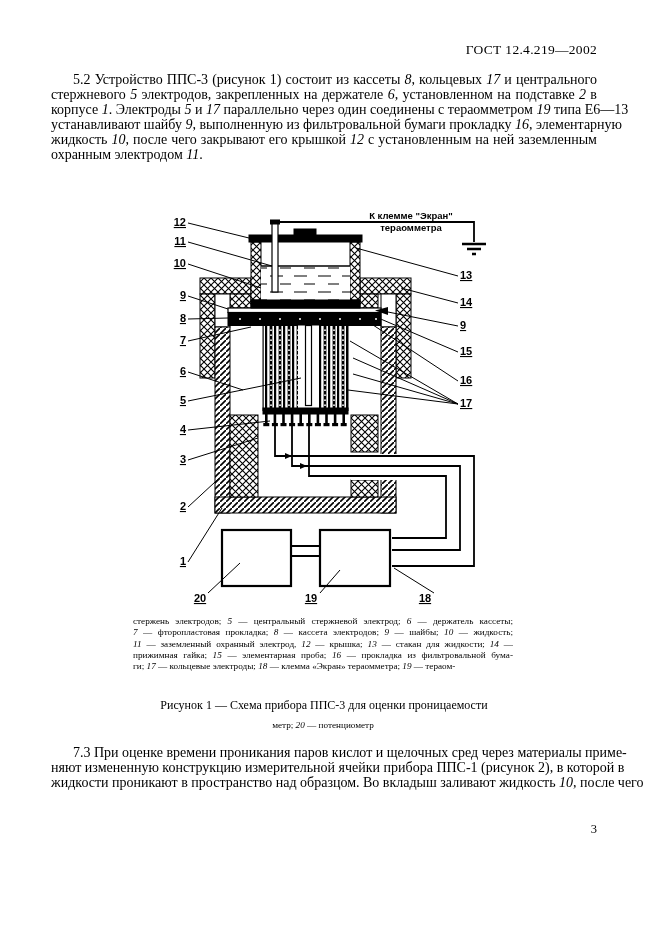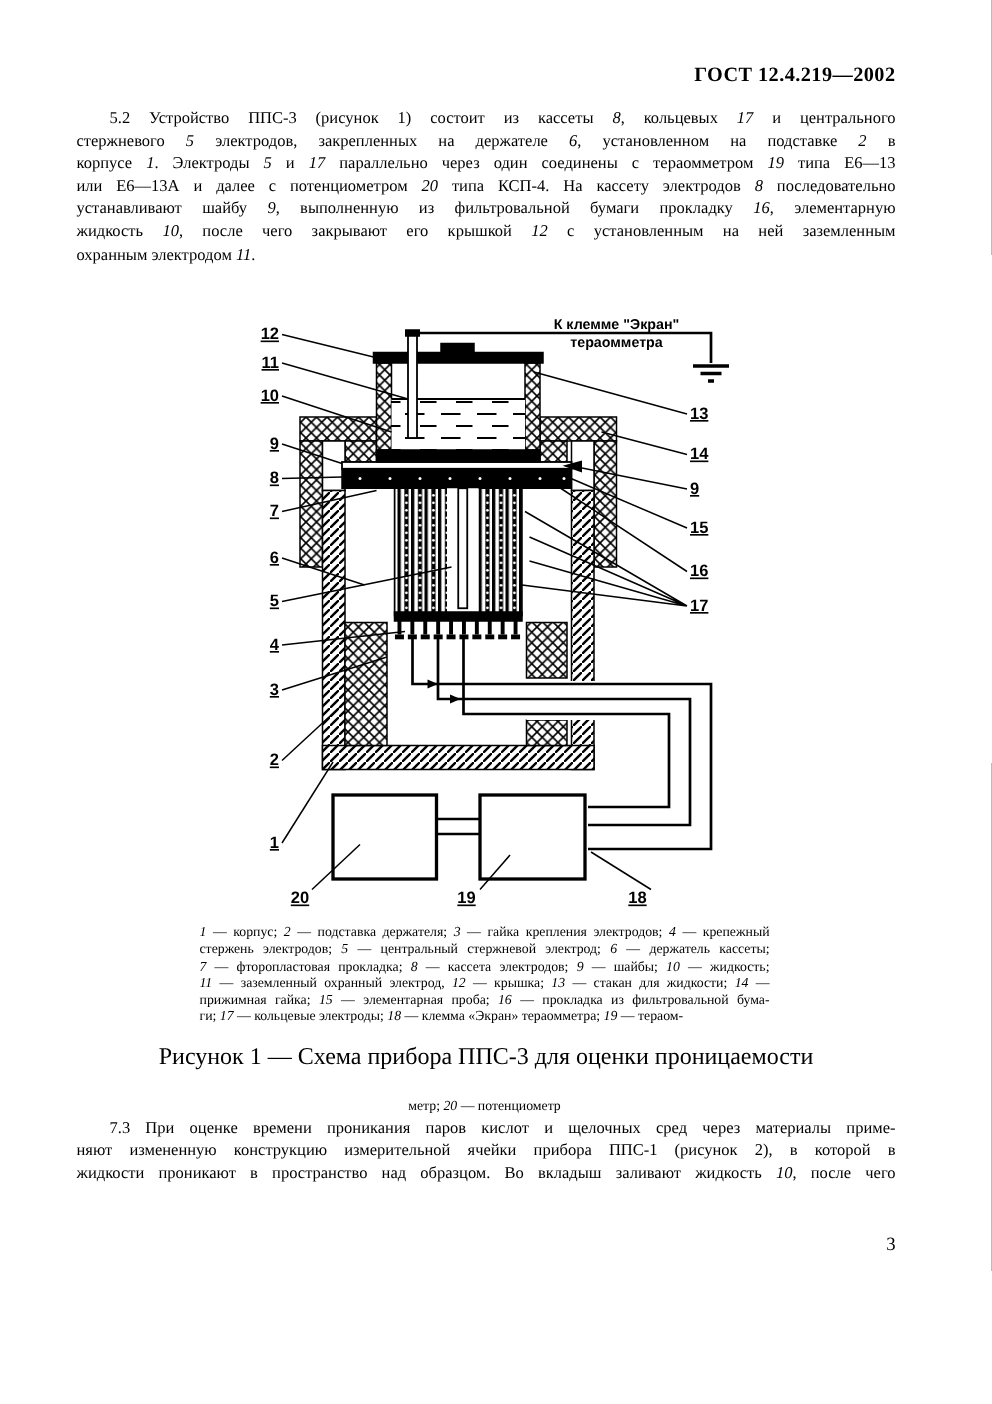--- a/index.html
+++ b/index.html
@@ -3,46 +3,46 @@
 <meta charset="utf-8">
 <style>
   html,body{margin:0;padding:0;background:#888;}
   .page{
     position:relative; width:661px; height:936px; background:#ffffff;
     margin:0 auto; overflow:hidden;
     font-family:"Liberation Serif", serif; color:#000;
   }
   .doc-header{
     position:absolute; top:42px; right:64px;
-    font-weight:bold; font-size:13.5px; letter-spacing:0.3px;
+    font-weight:normal; font-size:13.5px; letter-spacing:0.3px;
   }
   .para{
     position:absolute; left:51px; width:546px;
-    font-size:11px; line-height:15.1px;
+    font-size:14px; line-height:15.1px;
   }
   .para .line{
     white-space:nowrap; text-align:justify; text-align-last:justify;
     overflow:visible;
   }
   .para .line.last{ text-align-last:left; }
   .para .line:first-child{ text-indent:22px; }
   .para .line i, .legend .line i, { font-style:italic; }
   #para-5-2{ top:72px; }
   #para-5-3{ top:745px; }
   .figure-wrap{ position:absolute; left:148px; top:208px; width:372px; height:404px; }
   .legend{
     position:absolute; left:133px; top:616px; width:380px;
     font-size:9.2px; line-height:11.3px;
   }
   .legend .line{ white-space:nowrap; text-align:justify; text-align-last:justify; }
   .legend .line:nth-last-child(2){ text-align-last:left; }
   .legend .line.last{ text-align-last:center;margin-top:48px; }
   .caption{
     position:absolute; left:51px; top:698px; width:546px;
-    font-size:16px; line-height:14px;
+    font-size:12px; line-height:14px;
   }
   .caption .line{ text-align:center; white-space:nowrap; }
   .page-number{
     position:absolute; top:822px; right:64px; font-size:12.5px;
   }
   
   .co{ font:bold 11px "Liberation Sans", sans-serif; text-decoration:underline; }
   .flabel{ font:bold 9.5px "Liberation Sans", sans-serif; }
   .ldr{ stroke:#000; stroke-width:1; fill:none; }
   .wire{ stroke:#000; stroke-width:1.8; fill:none; }
@@ -53,21 +53,20 @@
 <body>
 
 <div class="page">
 
   <div class="doc-header">ГОСТ 12.4.219—2002</div>
 
   <div class="para" id="para-5-2">
       <div class="line">5.2 Устройство ППС-3 (рисунок 1) состоит из кассеты <i>8</i>, кольцевых <i>17</i> и центрального</div>
       <div class="line">стержневого <i>5</i> электродов, закрепленных на держателе <i>6</i>, установленном на подставке <i>2</i> в</div>
       <div class="line">корпусе <i>1</i>. Электроды <i>5</i> и <i>17</i> параллельно через один соединены с тераомметром <i>19</i> типа Е6—13</div>
-      <div class="line">или Е6—13А и далее с потенциометром <i>20</i> типа КСП-4. На кассету электродов <i>8</i> последовательно</div>
       <div class="line">устанавливают шайбу <i>9</i>, выполненную из фильтровальной бумаги прокладку <i>16</i>, элементарную</div>
       <div class="line">жидкость <i>10</i>, после чего закрывают его крышкой <i>12</i> с установленным на ней заземленным</div>
       <div class="line last">охранным электродом <i>11</i>.</div>
     </div>
 
   <div class="figure-wrap">
     <svg width="372" height="404" viewBox="0 0 372 404">
       <defs>
         <pattern id="ph" width="6" height="6" patternUnits="userSpaceOnUse">
           <rect width="6" height="6" fill="#fff"></rect>
@@ -235,21 +234,20 @@
         <text class="co" x="312" y="176">16</text>
         <text class="co" x="312" y="199">17</text>
         <text class="co" x="52" y="394" text-anchor="middle">20</text>
         <text class="co" x="163" y="394" text-anchor="middle">19</text>
         <text class="co" x="277" y="394" text-anchor="middle">18</text>
       </g>
     </svg>
   </div>
 
   <div class="legend">
-      <div class="line"><i>1</i> — корпус; <i>2</i> — подставка держателя; <i>3</i> — гайка крепления электродов; <i>4</i> — крепежный</div>
       <div class="line">стержень электродов; <i>5</i> — центральный стержневой электрод; <i>6</i> — держатель кассеты;</div>
       <div class="line"><i>7</i> — фторопластовая прокладка; <i>8</i> — кассета электродов; <i>9</i> — шайбы; <i>10</i> — жидкость;</div>
       <div class="line"><i>11</i> — заземленный охранный электрод, <i>12</i> — крышка; <i>13</i> — стакан для жидкости; <i>14</i> —</div>
       <div class="line">прижимная гайка; <i>15</i> — элементарная проба; <i>16</i> — прокладка из фильтровальной бума-</div>
       <div class="line">ги; <i>17</i> — кольцевые электроды; <i>18</i> — клемма «Экран» тераомметра; <i>19</i> — тераом-</div>
       <div class="line last">метр; <i>20</i> — потенциометр</div>
     </div>
 
   <div class="caption">
       <div class="line">Рисунок 1 — Схема прибора ППС-3 для оценки проницаемости</div>

